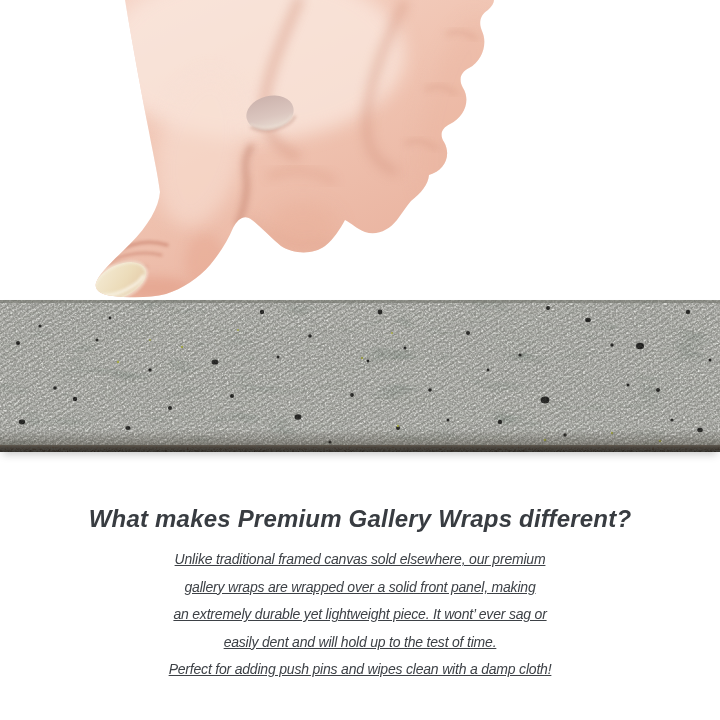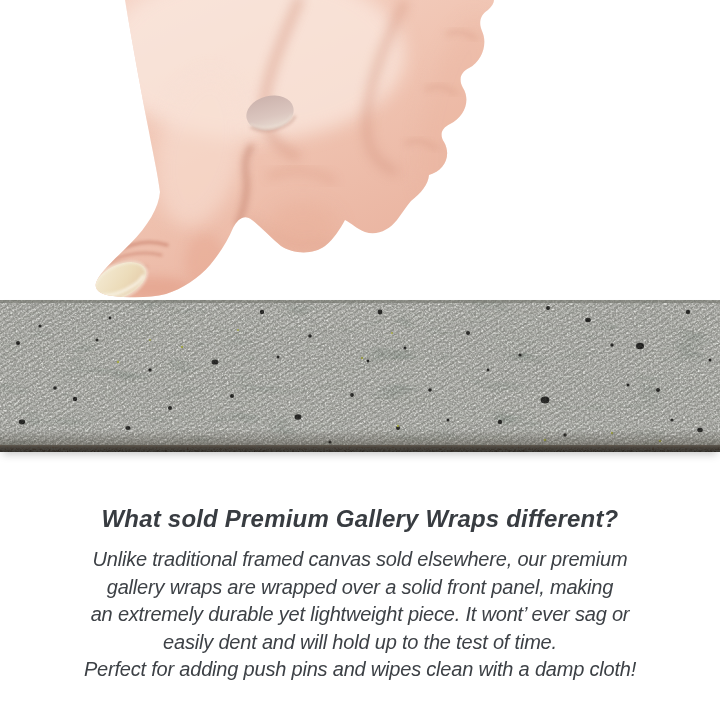--- a/index.html
+++ b/index.html
@@ -14,22 +14,22 @@
   }
   .canvas-strip svg{display:block;width:720px;height:152px;}
   .text-block{
     position:absolute;top:504px;left:0;width:720px;text-align:center;
   }
   .info-heading{
     font-style:italic;font-weight:bold;font-size:24px;line-height:30px;
     color:#383c41;margin:0 0 7px 0;letter-spacing:.2px;
   }
   .info-body{
-    font-style:italic;font-weight:normal;font-size:20px;line-height:27.5px;
-    color:#3d4146;margin:12px;white-space:pre-line;letter-spacing:-0.2px;
+    font-style:italic;font-weight:normal;font-size:14px;line-height:27.5px;
+    color:#3d4146;margin:12px;white-space:pre-line;letter-spacing:-0.2px;text-decoration:underline;
   }
 </style>
 </head>
 <body>
 
 <div class="stage">
 
   <svg class="hand-photo" viewBox="0 0 720 306" aria-hidden="true">
     <defs>
       <linearGradient id="skinGrad" x1="0" y1="0" x2="0.65" y2="1">
@@ -275,21 +275,21 @@
         <rect x="0" y="0" width="720" height="3" fill="#75776e" opacity=".6"></rect>
         <rect x="0" y="130" width="720" height="15" fill="url(#bottomShade)"></rect>
       </g>
 
       <rect x="0" y="145" width="720" height="7" fill="url(#edgeGrad)"></rect>
       <rect x="0" y="145" width="720" height="7" filter="url(#grainF)" opacity=".6"></rect>
     </svg>
   </div>
 
   <div class="text-block">
-    <h2 class="info-heading">What sold Premium Gallery Wraps different?</h2>
+    <h2 class="info-heading">What makes Premium Gallery Wraps different?</h2>
     <p class="info-body">Unlike traditional framed canvas sold elsewhere, our premium
 gallery wraps are wrapped over a solid front panel, making
 an extremely durable yet lightweight piece. It wont’ ever sag or
 easily dent and will hold up to the test of time.
 Perfect for adding push pins and wipes clean with a damp cloth!</p>
   </div>
 
 </div>
 
 </body></html>

